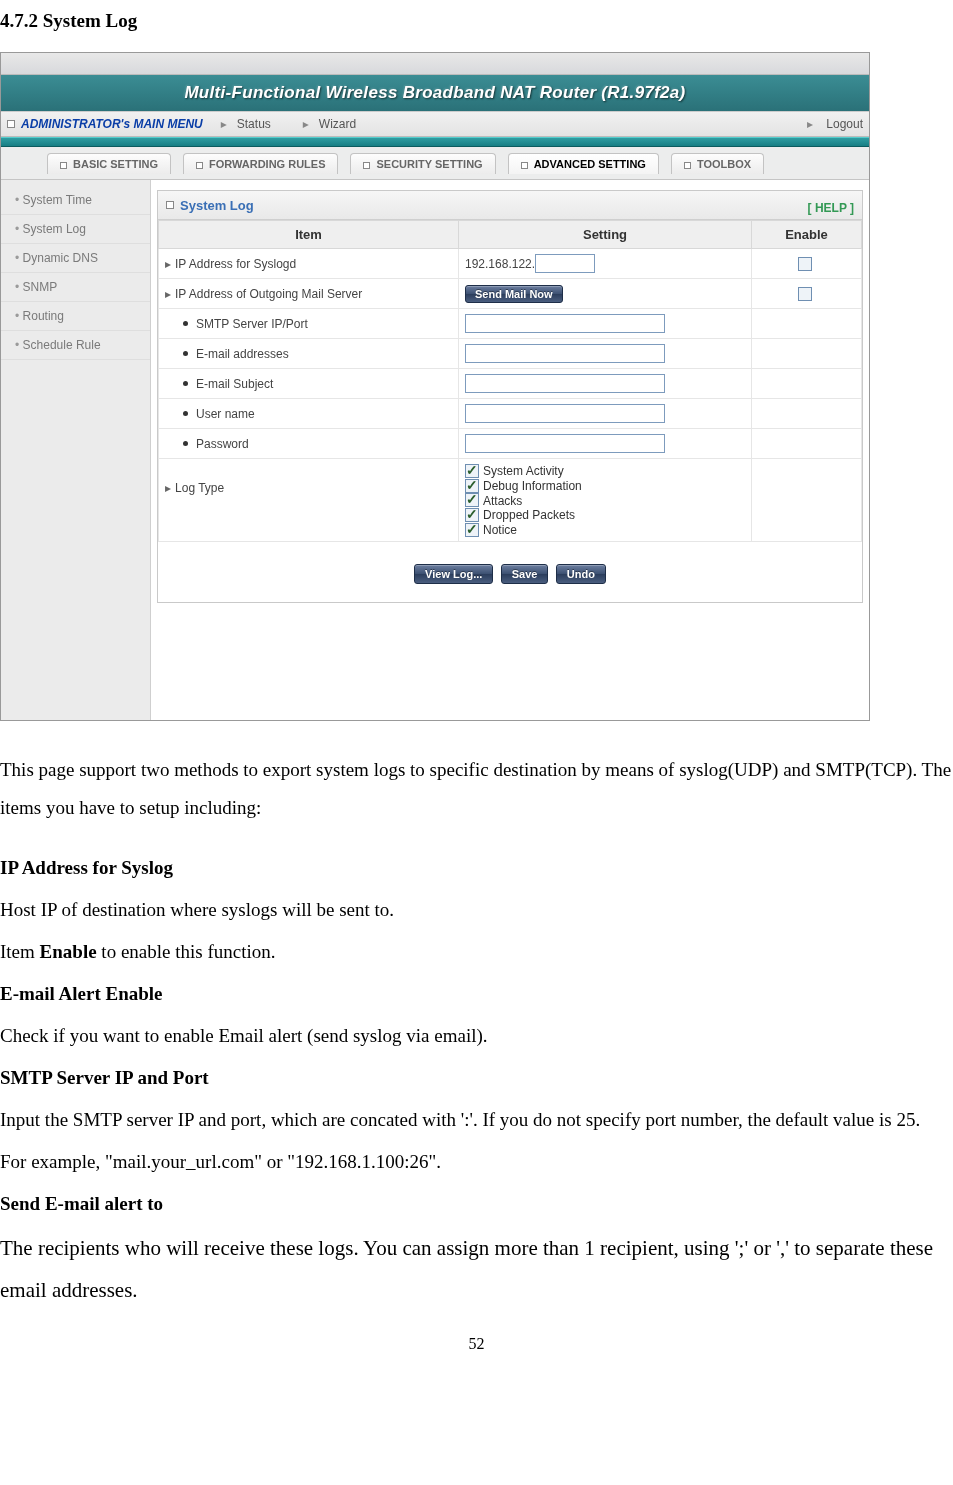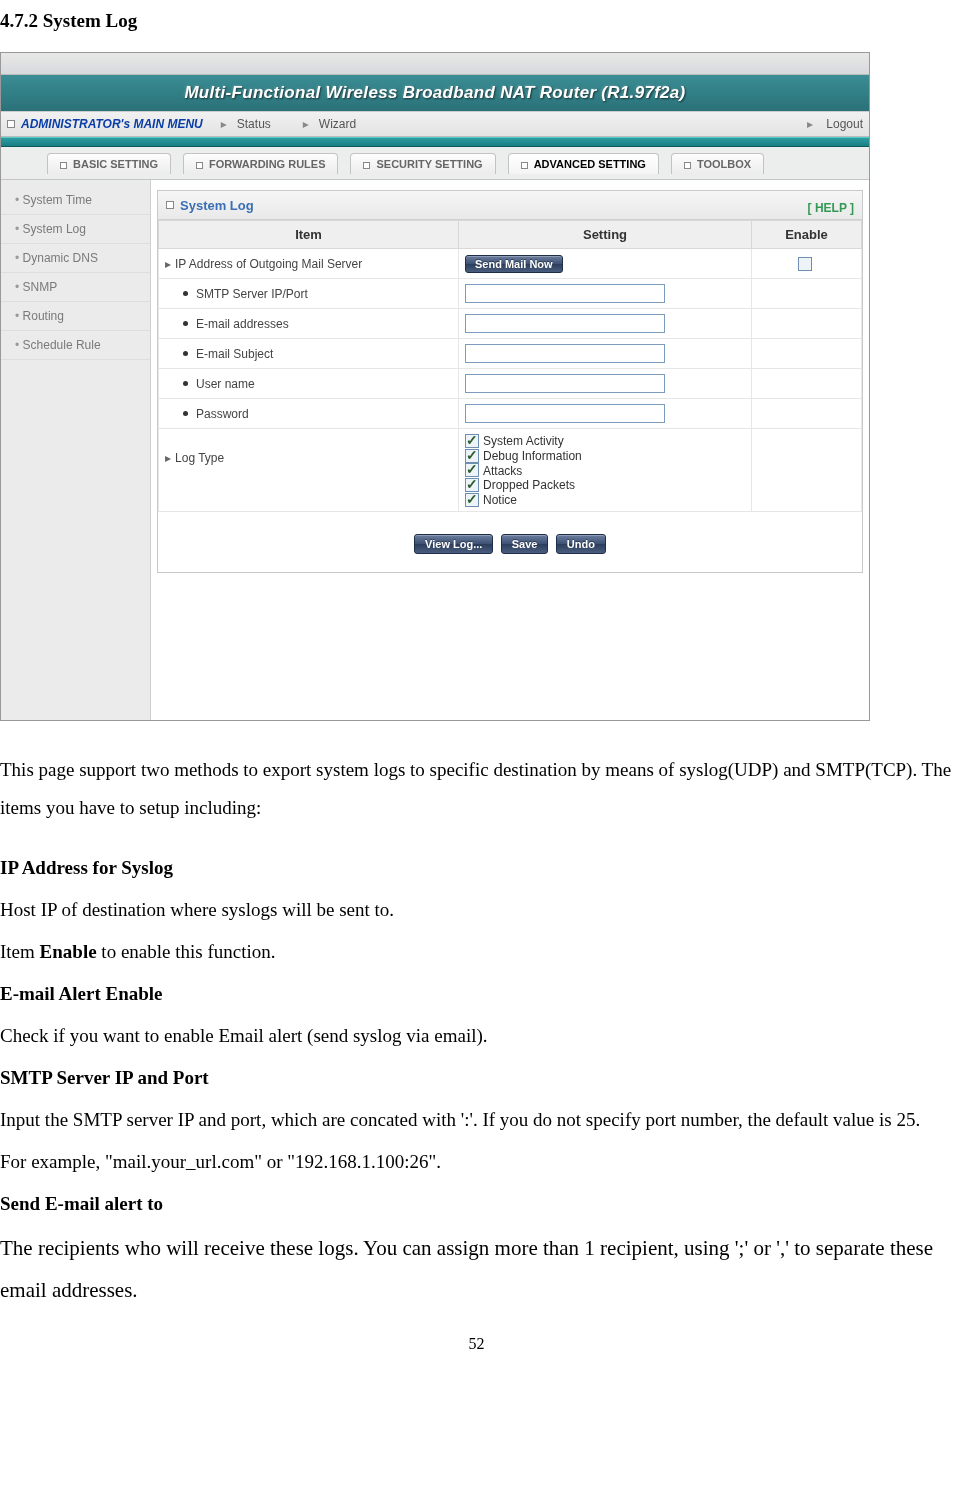--- a/index.html
+++ b/index.html
@@ -93,20 +93,25 @@
           <span class="help">[ HELP ]</span>
         </div>
         <table class="cfg">
           <tbody>
               <tr>
             <th class="col-item">Item</th>
             <th>Setting</th>
             <th class="col-enable">Enable</th>
           </tr>
           <tr>
+            <td><span class="tri">▸</span><span>IP Address for Syslogd</span></td>
+            <td><span>192.168.122.</span><input class="txt-input txt-small" style=""></td>
+            <td class="col-enable"><span class="cbox"></span></td>
+          </tr>
+          <tr>
             <td><span class="tri">▸</span><span>IP Address of Outgoing Mail Server</span></td>
             <td><span class="btn3d">Send Mail Now</span></td>
             <td class="col-enable"><span class="cbox"></span></td>
           </tr>
           <tr>
             <td><span class="bullet"></span><span>SMTP Server IP/Port</span></td>
             <td><input class="txt-input" style=""></td>
             <td></td>
           </tr>
           <tr>

